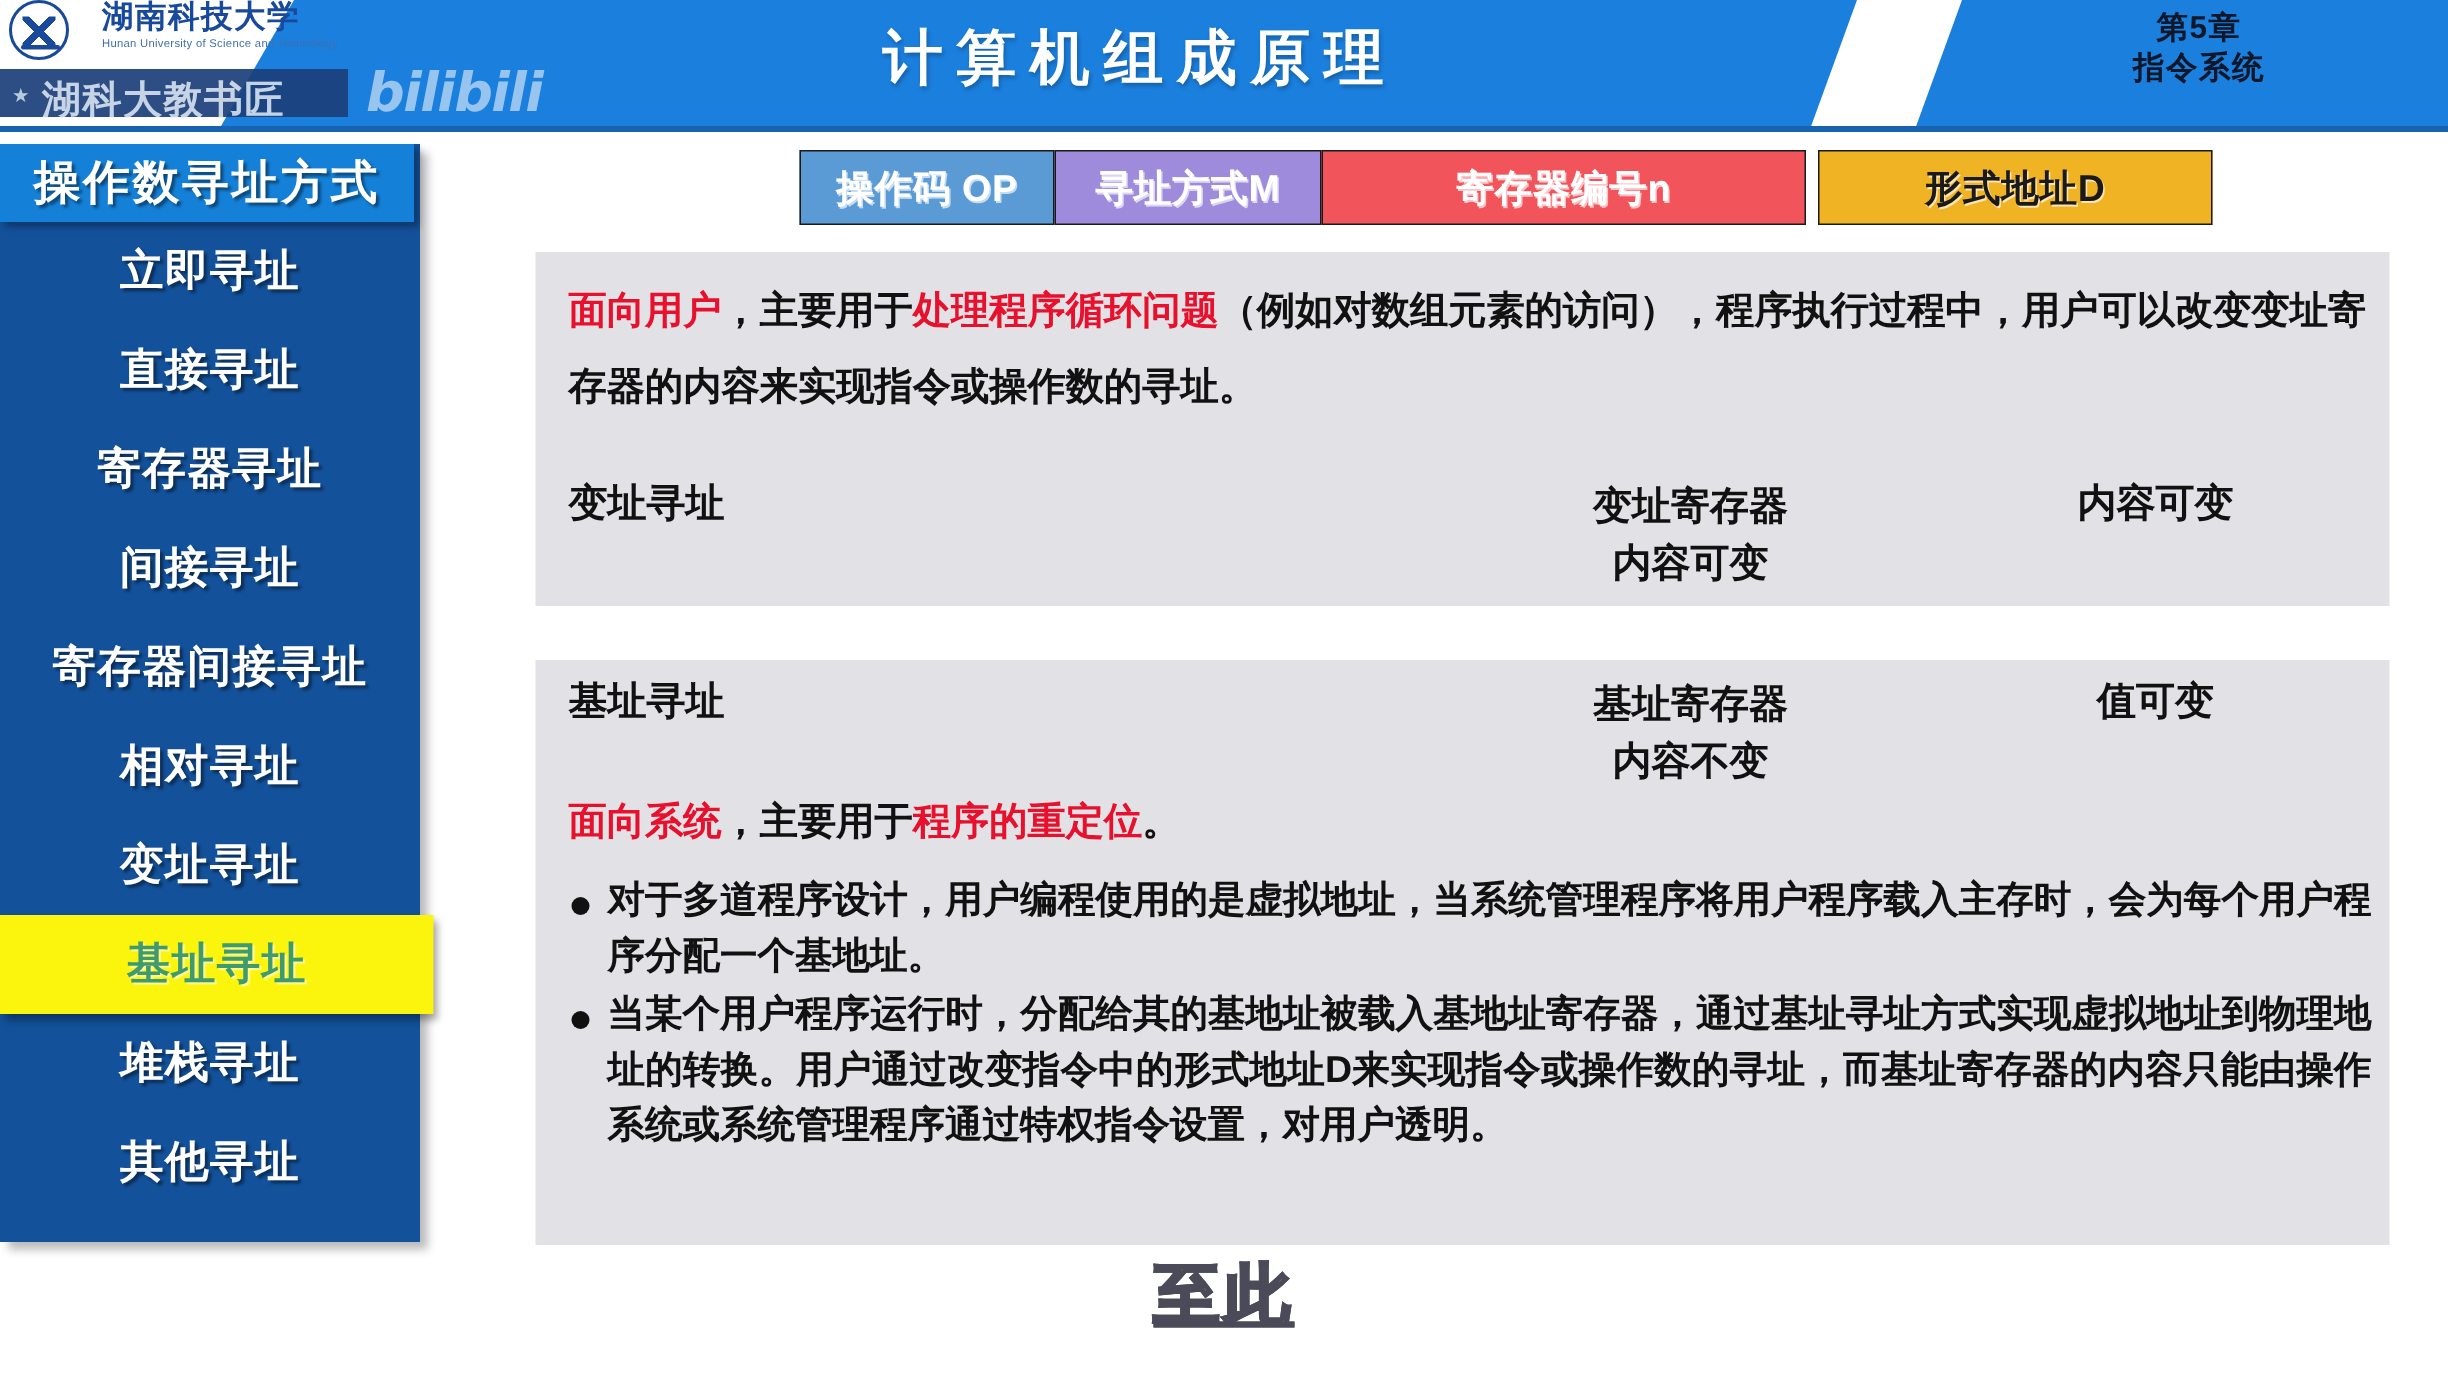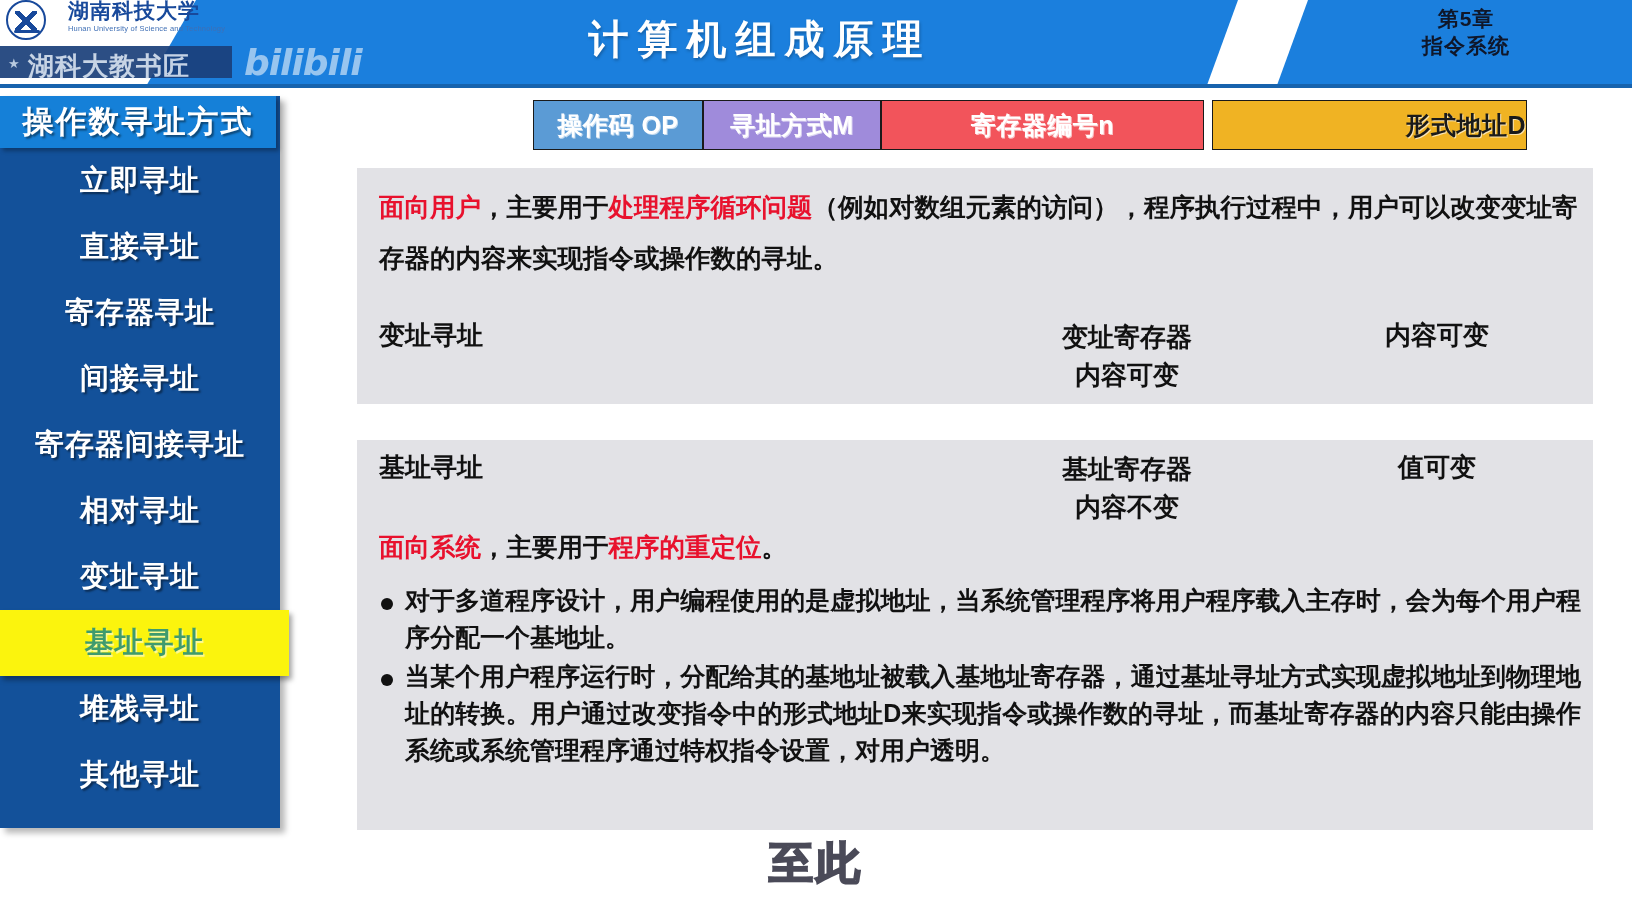--- a/index.html
+++ b/index.html
@@ -138,21 +138,21 @@
     border:1.5px solid #1a1a1a;box-sizing:border-box;
     font-size:25px;font-weight:bold;white-space:nowrap;
     letter-spacing:0.5px;
   }
   .fmt-cell span{
     text-shadow:1px 1px 0 rgba(255,255,255,.65);
   }
   .fmt-op{width:170px;background:#5b9bd5;color:#ffffff;}
   .fmt-m {width:178px;background:#9f8bdb;color:#ffffff;}
   .fmt-n {width:323px;background:#f2545b;color:#ffffff;}
-  .fmt-d {width:315px;background:#f0b323;color:#1a1a1a;margin-left:8px;justify-content:flex-end;}
+  .fmt-d {width:263px;background:#f0b323;color:#1a1a1a;margin-left:8px;}
 
   
   .panel{
     position:absolute;left:357px;width:1236px;
     background:#e2e2e6;
   }
   #panel-1{top:168px;height:236px;}
   #panel-2{top:440px;height:390px;}
 
   .para{
@@ -189,20 +189,21 @@
     letter-spacing:0px;text-align:justify;
   }
 
   
   .bottom-wm{
     position:absolute;left:0;top:834px;width:1632px;text-align:center;
     font-size:44px;font-weight:bold;color:#ffffff;letter-spacing:3px;
     -webkit-text-stroke:2px #4a4a58;
     text-shadow:0 0 1px #4a4a58;
     font-family:"DejaVu Sans","Liberation Sans",sans-serif;
+    text-decoration:underline;
   }
 </style>
 </head>
 <body>
 
 <div class="header">
   <div class="header-white-wedge"></div>
 
   <div class="header-logo-zone">
     <div class="logo-seal"></div>

